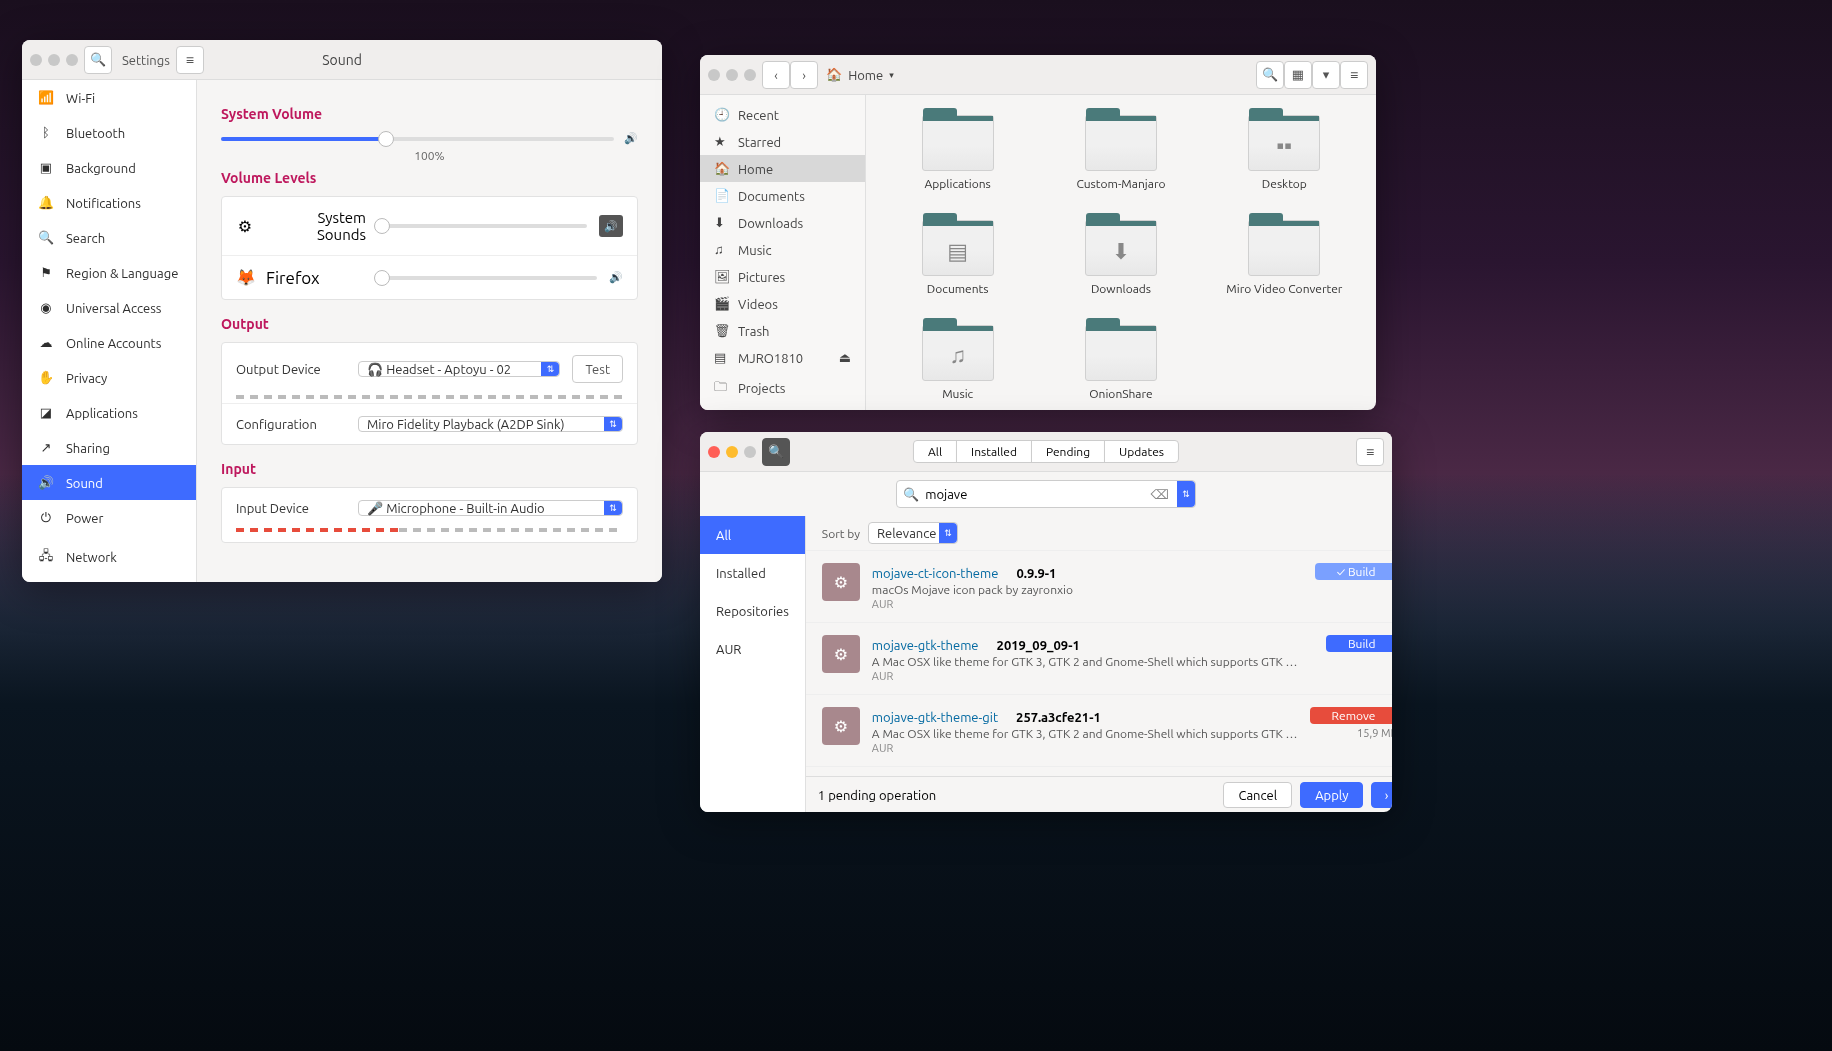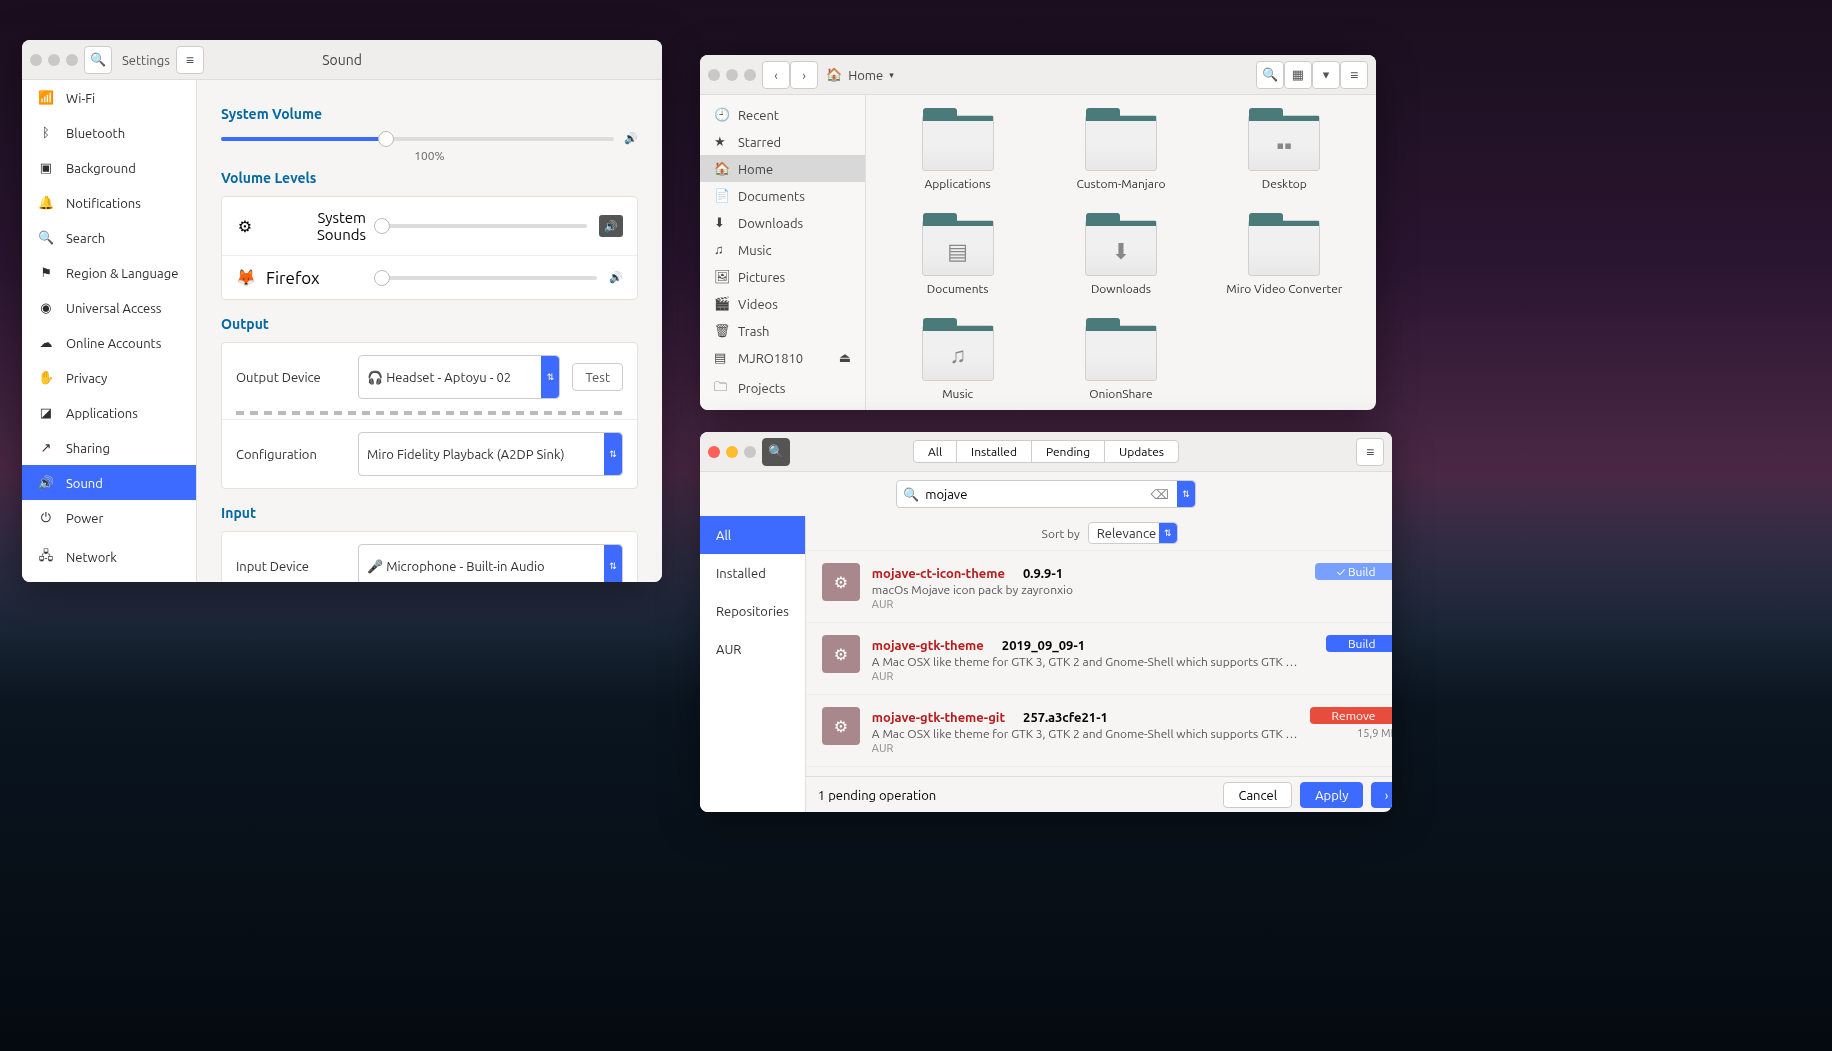--- a/index.html
+++ b/index.html
@@ -32,42 +32,42 @@
 .title-center { position: absolute; left: 50%; transform: translateX(-50%); font-size: 14px; color: #444; }
 .body2col { display: flex; flex: 1; min-height: 0; }
 .sidebar { width: 175px; background: #fff; border-right: 1px solid #e0e0e0; overflow-y: auto; }
 .side-item {
   display: flex; align-items: center; gap: 12px; padding: 10px 16px;
   font-size: 13px; color: #2e2e2e; cursor: pointer;
 }
 .side-item.active { background: #3e6bff; color: #fff; }
 .side-item .ico { width: 16px; display: flex; justify-content: center; font-size: 13px; }
 .content { flex: 1; padding: 18px 24px; overflow-y: auto; background: #f6f5f4; }
-.sect-title { font-size: 14px; font-weight: 600; color: #0369a1; margin: 8px 0 10px; }
+.sect-title { font-size: 14px; font-weight: 600; color: #be185d; margin: 8px 0 10px; }
 .card {
   background: #fff; border: 1px solid #e2e2e2; border-radius: 4px; padding: 0;
   margin-bottom: 16px;
 }
 .card-row {
   display: flex; align-items: center; gap: 12px; padding: 12px 14px;
   border-top: 1px solid #eee;
 }
 .card-row:first-child { border-top: none; }
 .row-label { font-size: 13px; color: #333; width: 110px; }
 .slider-track {
   flex: 1; height: 4px; background: #ddd; border-radius: 2px; position: relative;
 }
 .slider-track .fill { position: absolute; left:0; top:0; bottom:0; background:#3e6bff; border-radius:2px; }
 .slider-track .thumb {
   position: absolute; top: 50%; width: 16px; height: 16px; background: #fff;
   border: 1px solid #bbb; border-radius: 50%; transform: translate(-50%,-50%);
 }
 .vol-icon { width: 24px; height: 22px; background:#555; color:#fff; border-radius:3px; display:flex;align-items:center;justify-content:center;font-size:11px; }
 .sel {
-  flex: 1; height: 44px; border: 1px solid #ccc; border-radius: 4px; background: #fff;
+  flex: 1; height: 16px; border: 1px solid #ccc; border-radius: 4px; background: #fff;
   display: flex; align-items: center; padding: 0 8px; font-size: 13px; color: #333;
   position: relative;
 }
 .sel .caret {
   width: 18px; height: 100%; position: absolute; right: 0; top: 0;
   background: #3e6bff; border-radius: 0 4px 4px 0;
   display: flex; align-items: center; justify-content: center; color: #fff; font-size: 9px;
 }
 .balance-row { display:flex; align-items:center; gap:10px; padding:12px 14px; }
 .balance-track { flex:1; height:3px; background:#ddd; position:relative; }
@@ -96,29 +96,29 @@
 .pamac-side { width:135px; background:#fff; border-right:1px solid #e0e0e0; }
 .pamac-side .pi { padding:12px 16px; font-size:13px; color:#333; cursor:pointer; }
 .pamac-side .pi.active { background:#3e6bff; color:#fff; }
 .pamac-main { flex:1; display:flex; flex-direction:column; }
 .pamac-search-row { padding:8px 16px; display:flex; justify-content:center; }
 .pamac-search {
   width:300px;height:28px;border:1px solid #ccc;border-radius:4px;background:#fff;
   display:flex;align-items:center;padding:0 6px;gap:6px;font-size:13px;position:relative;
 }
 .pamac-search .caret{width:18px;height:100%;position:absolute;right:0;background:#3e6bff;border-radius:0 4px 4px 0;display:flex;align-items:center;justify-content:center;color:#fff;font-size:9px;}
-.sortbar { display:flex;justify-content:center;align-items:center;gap:8px;padding:6px 16px;font-size:12px;color:#555;border-bottom:1px solid #eee;}
+.sortbar { display:flex;justify-content:flex-start;align-items:center;gap:8px;padding:6px 16px;font-size:12px;color:#555;border-bottom:1px solid #eee;}
 .sortbar .sel{flex:none;width:90px;height:22px;}
 .pkg-list { flex:1; overflow-y:auto; }
 .pkg {
   display:flex;gap:12px;padding:12px 16px;border-bottom:1px solid #eee;align-items:flex-start;
 }
 .pkg .picn{width:38px;height:38px;background:#a8888d;border-radius:4px;display:flex;align-items:center;justify-content:center;color:#fff;}
 .pkg .pinfo{flex:1;min-width:0;}
-.pkg .pname{font-size:13px;font-weight:700;color:#b91c1c;}
+.pkg .pname{font-size:13px;font-weight:400;color:#0369a1;}
 .pkg .pver{font-size:13px;font-weight:600;margin-left:18px;}
 .pkg .pdesc{font-size:12px;color:#555;margin-top:2px;white-space:nowrap;overflow:hidden;text-overflow:ellipsis;}
 .pkg .psrc{font-size:11px;color:#888;margin-top:2px;}
 .pkg .pact{display:flex;flex-direction:column;align-items:flex-end;gap:3px;}
 .btn-pill{padding:2px 22px;border-radius:4px;font-size:12px;color:#fff;cursor:pointer;border:none;}
 .btn-blue{background:#3e6bff;} .btn-red{background:#e74c3c;} .btn-bluechk{background:#7aa0ff;}
 .psize{font-size:11px;color:#777;}
 .statusbar{height:36px;border-top:1px solid #ddd;display:flex;align-items:center;padding:0 12px;gap:8px;font-size:13px;}
 .statusbar .sp{flex:1;}
 .btn-flat{height:26px;padding:0 14px;border:1px solid #ccc;border-radius:4px;background:#fff;font-size:13px;cursor:pointer;}

